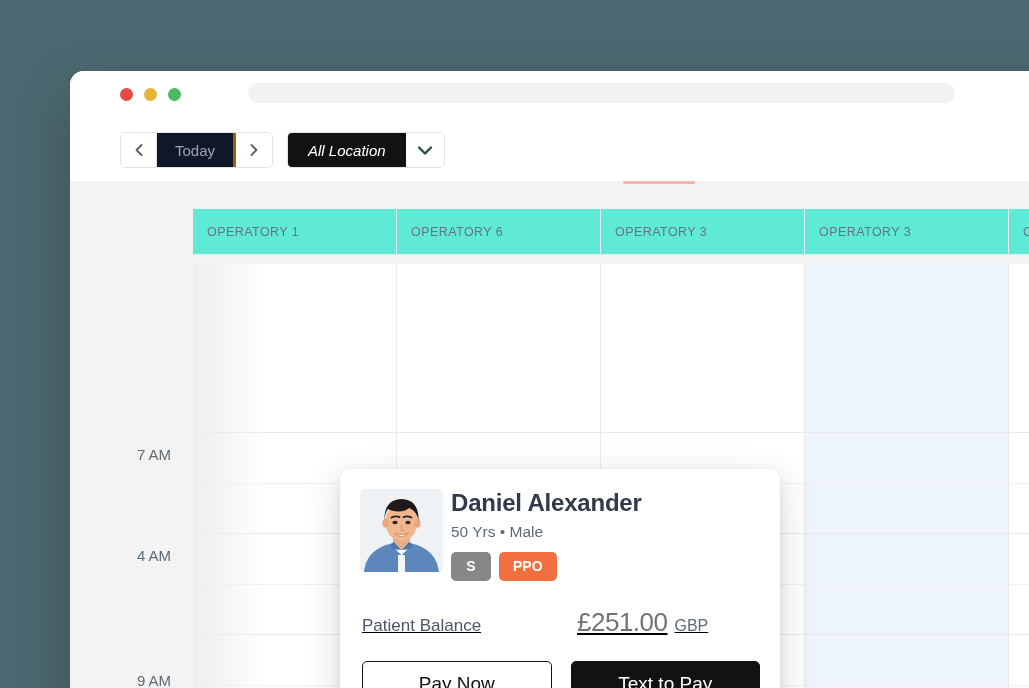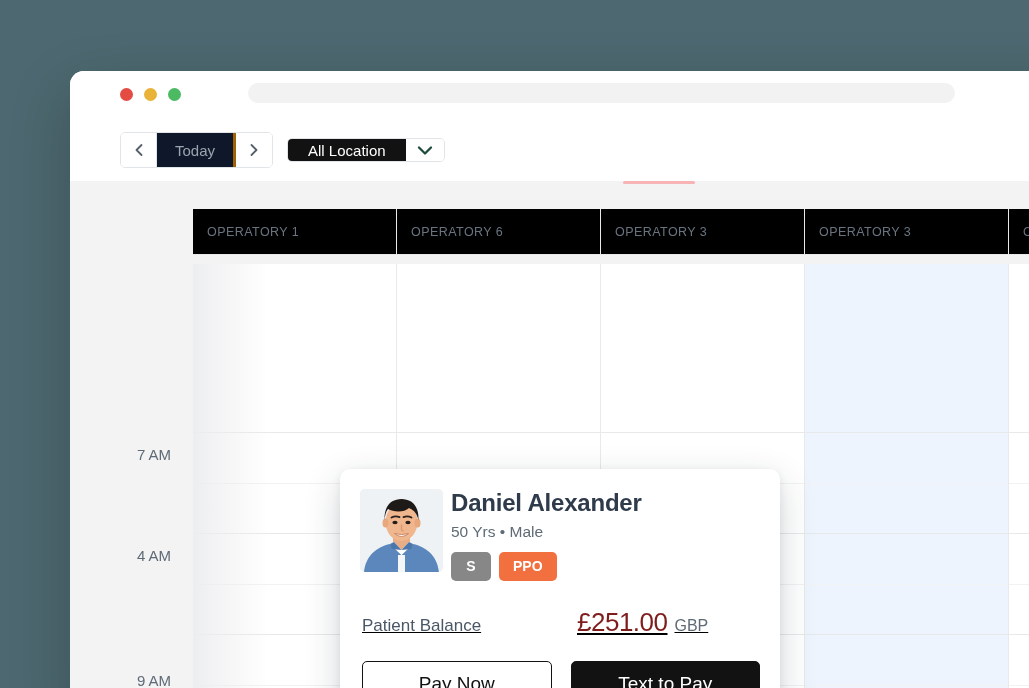--- a/index.html
+++ b/index.html
@@ -104,24 +104,25 @@
     color: #9aa4ad;
     font-size: 15px;
     font-family: "Liberation Sans", sans-serif;
     cursor: pointer;
     white-space: nowrap;
   }
 
   .location-group {
     display: flex;
     align-items: stretch;
-    height: 24px;
+    height: 36px;
     border: 1px solid #e2e5e8;
     border-radius: 5px;
     overflow: hidden;
+    font-style: italic;
   }
   .location-label {
     background: #121212;
     color: #ffffff;
     font-size: 15px;
     display: flex;
     align-items: center;
     padding: 0 20px;
     white-space: nowrap;
     cursor: pointer;
@@ -187,21 +188,21 @@
     left: 123px;
     top: 19px;
     right: 0;
     height: 46px;
     display: flex;
     z-index: 3;
   }
   .col-head {
     width: 204px;
     flex: 0 0 204px;
-    background: #000000;
+    background: #5eead4;
     border-right: 1px solid #e8e9ea;
     border-bottom: 1px solid #e8e9ea;
     display: flex;
     align-items: center;
     padding-left: 14px;
     font-size: 12.5px;
     letter-spacing: 0.45px;
     color: #6a7480;
     white-space: nowrap;
     overflow: hidden;
@@ -335,21 +336,21 @@
     text-decoration: underline;
   }
   .bal-label {
     font-size: 17px;
     color: #4a5766;
     width: 215px;
     flex: 0 0 215px;
   }
   .bal-amount {
     font-size: 26px;
-    color: #7f1d1d;
+    color: #737373;
     letter-spacing: -0.5px;
   }
   .bal-cur {
     font-size: 16px;
     color: #5e6b76;
     margin-left: 7px;
   }
 
   .pop-actions {
     display: flex;

